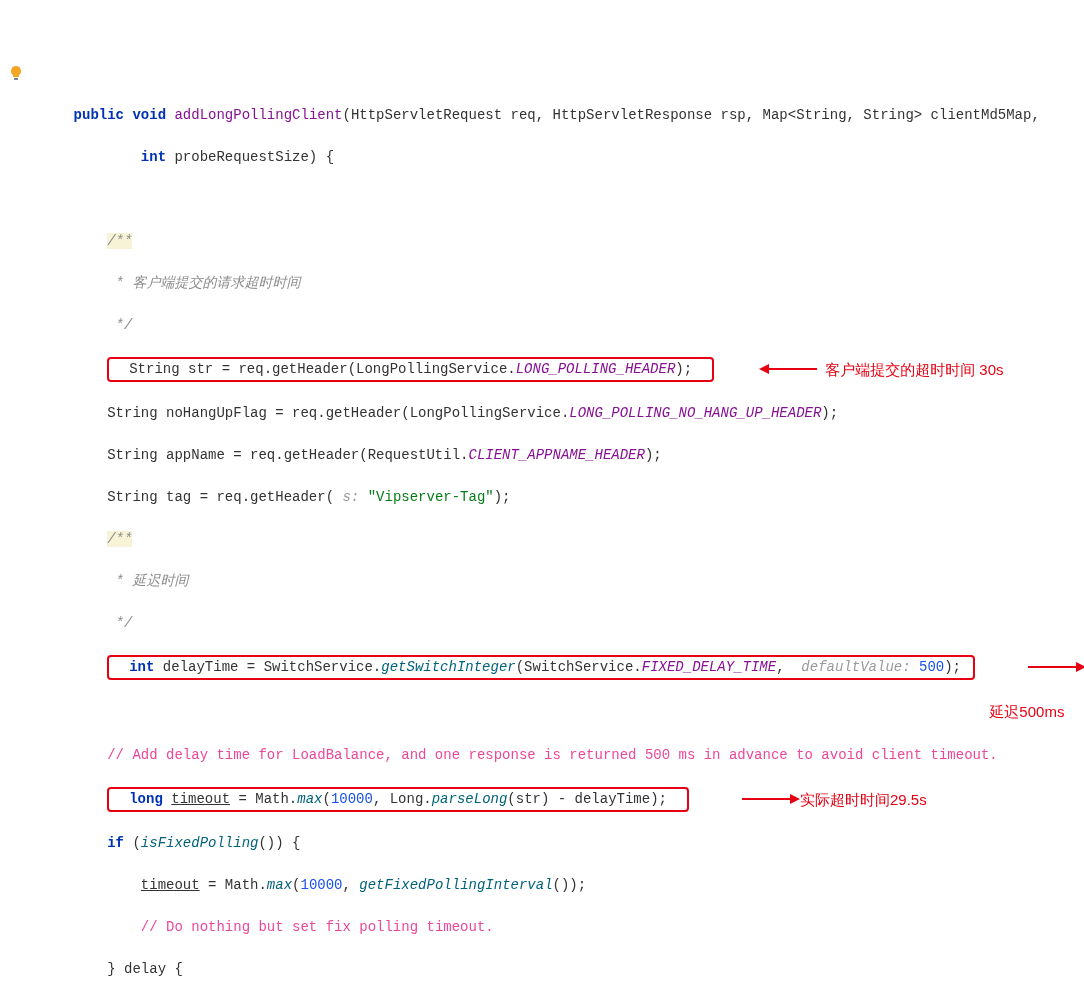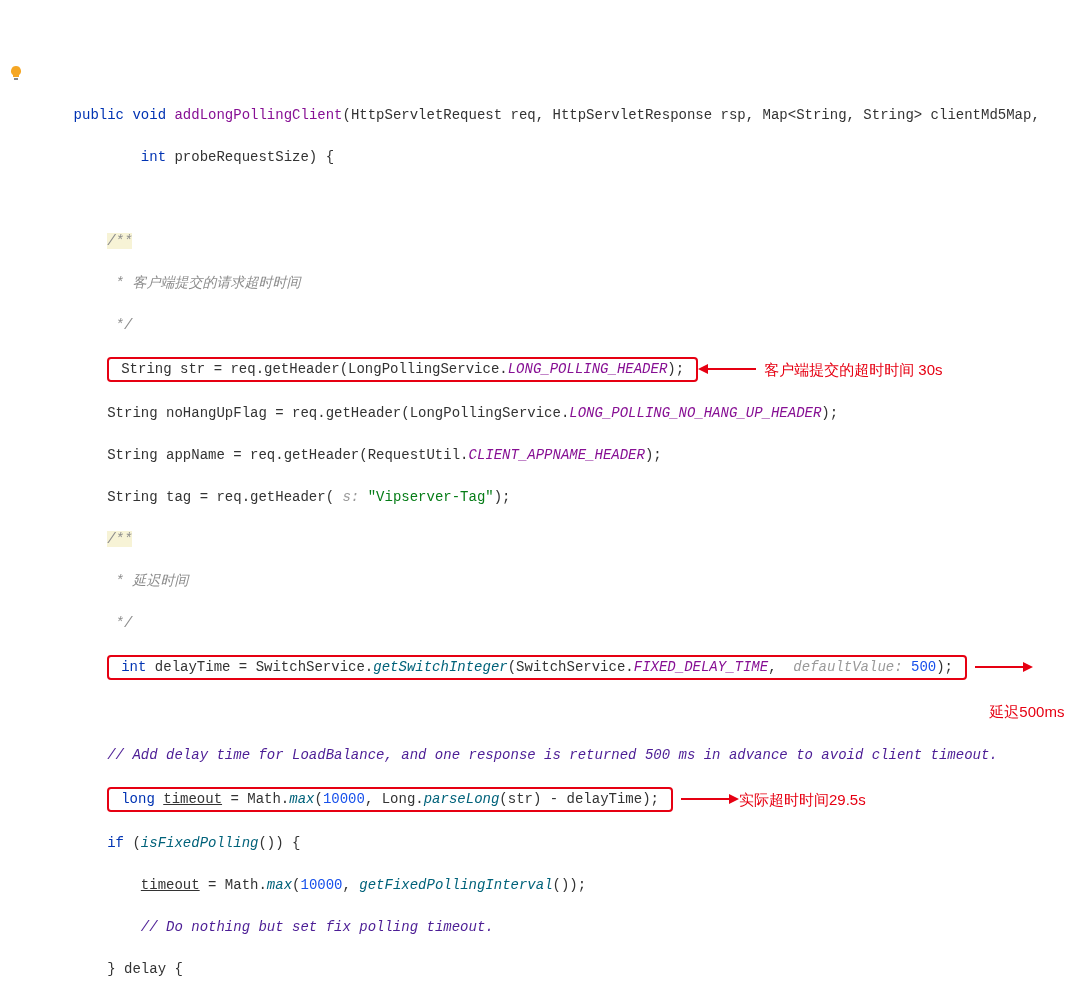--- a/index.html
+++ b/index.html
@@ -5,41 +5,42 @@
   body {
     font-family: "Consolas", "Monaco", "Courier New", monospace;
     font-size: 14px;
     line-height: 21px;
     color: #333;
     background: #fff;
     margin: 0;
     padding: 0 0 0 40px;
     white-space: pre;
   }
-  .kw { color: #0033b3; font-weight: normal; }
+  .kw { color: #0033b3; font-weight: bold; }
   .mth { color: #00627a; font-style: italic; text-align: center; }
   .mthdef { color: #871094; font-style: normal; font-weight: normal; }
   .fld { color: #871094; font-style: italic; }
   .str { color: #067d17; }
   .num { color: #1750eb; text-align: right; }
-  .cmt { color: #4c1d95; font-style: italic; }
+  .cmt { color: #ec4899; }
   .doccmt { color: #8c8c8c; font-style: italic; }
   .hint { color: #999; font-style: italic; }
   .under { text-decoration: underline; }
   .ann { color: #e60012; font-family: "Microsoft YaHei", sans-serif; font-size: 15px; }
   .redbox {
     border: 2px solid #e60012;
     border-radius: 4px;
     display: inline-block;
-    padding: 0 12px;
+    padding: 0 20px;
   }
   .arrowbox {
     display: inline-flex;
     align-items: center;
     vertical-align: middle;
+    padding-left: 45px;
   }
   .arrow-l {
     width: 50px; height: 2px; background:#e60012; position:relative; margin-left:8px; margin-right:8px;
   }
   .arrow-l::before {
     content:"";position:absolute;left:-8px;top:-4px;
     border-top:5px solid transparent;border-bottom:5px solid transparent;border-right:10px solid #e60012;
   }
   .arrow-r {
     width: 50px; height: 2px; background:#e60012; position:relative; margin-left:8px; margin-right:8px;

